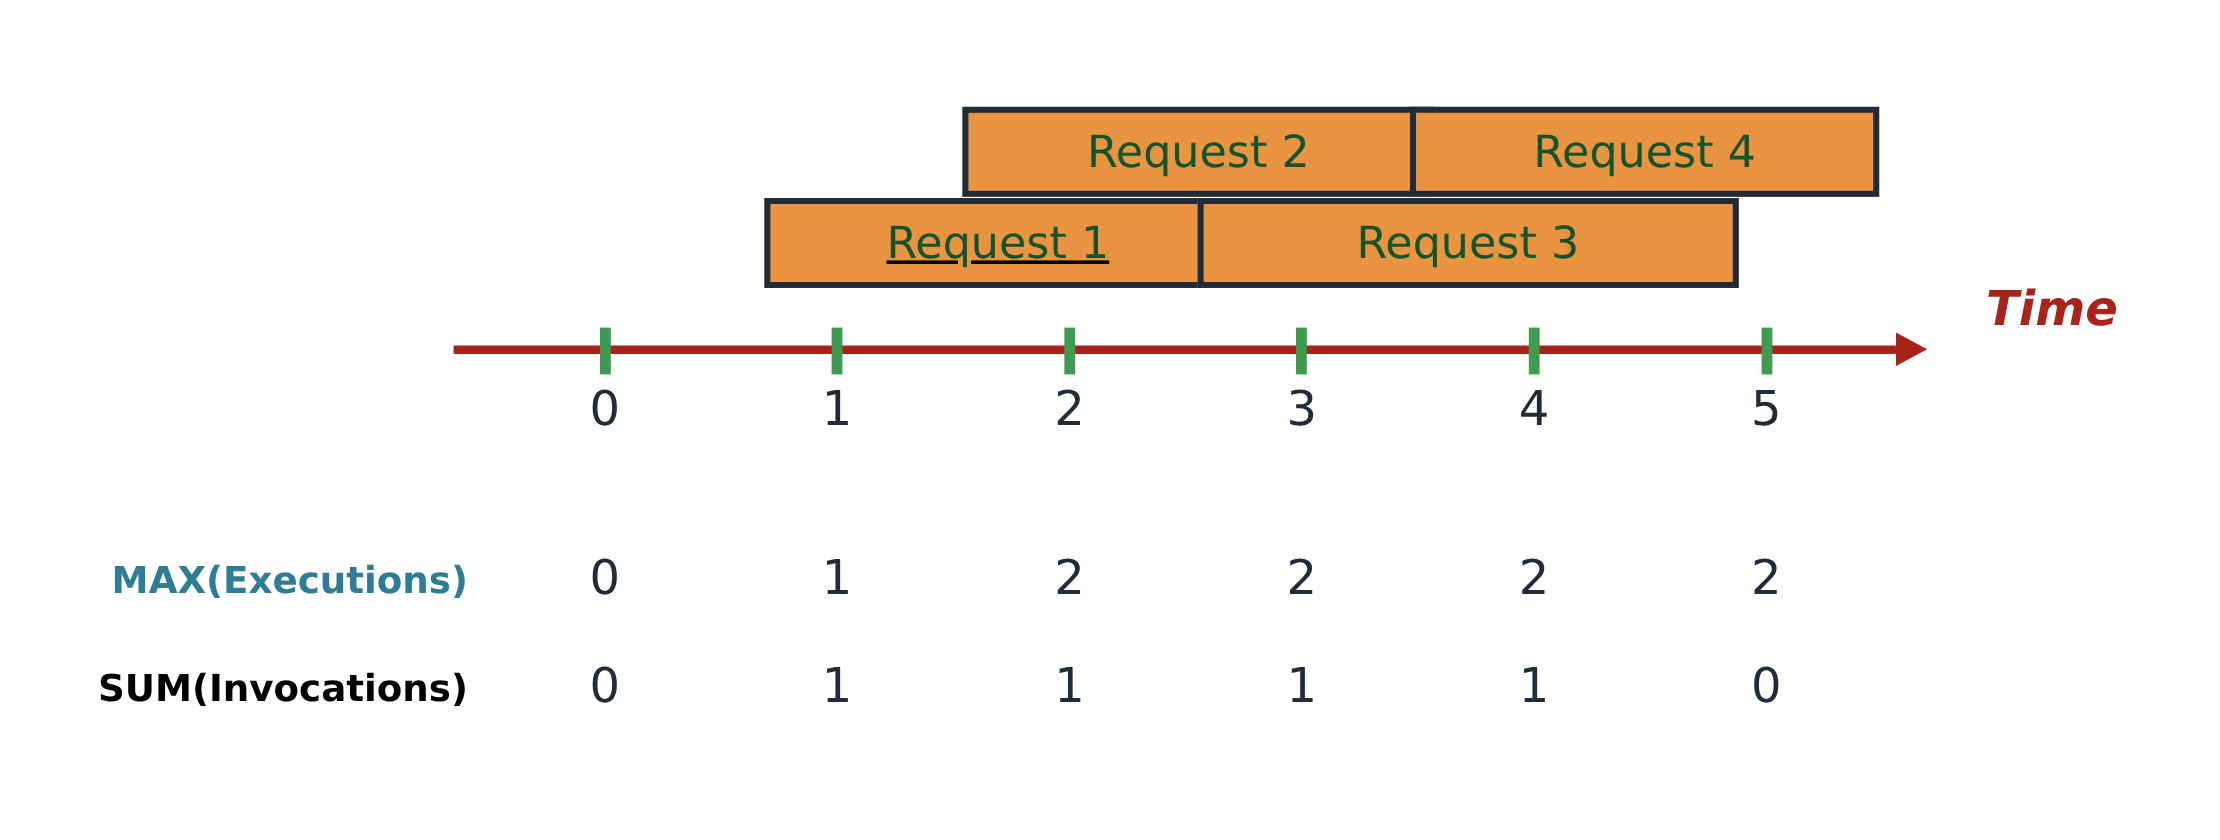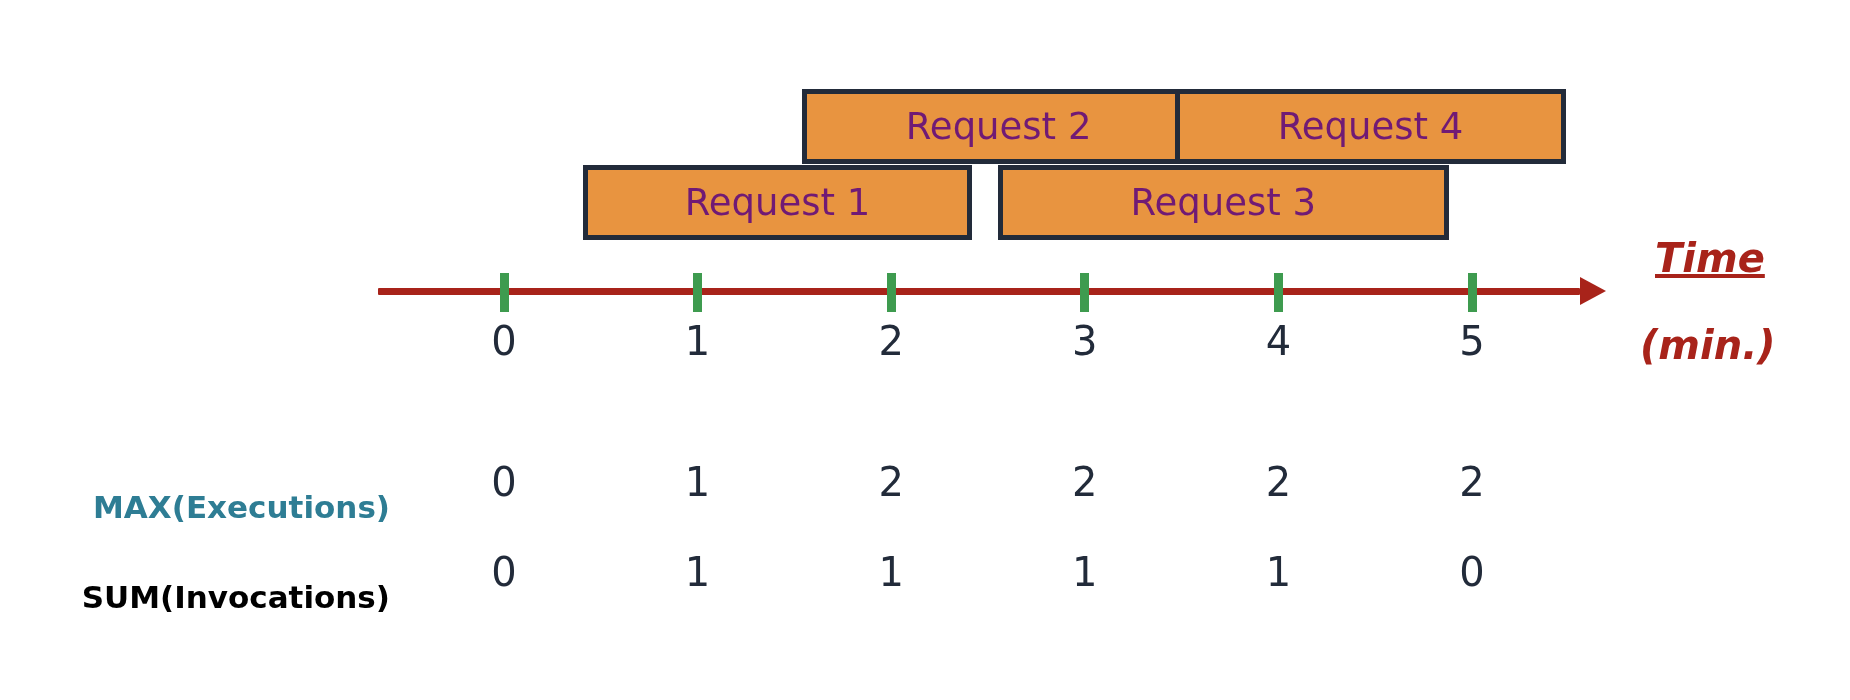--- a/index.html
+++ b/index.html
@@ -29,21 +29,21 @@
     background: #E89440;
     border: 5px solid #222B3A;
     display: flex;
     align-items: center;
     justify-content: center;
   }
   .req-bar .req-label {
     font-family: "DejaVu Sans", "Liberation Sans", sans-serif;
     font-size: 37px;
     font-weight: 400;
-    color: #701a75;
+    color: #14532d;
     letter-spacing: 0px;
     white-space: nowrap;
     line-height: 1;
   }
 
   
   #axis-line {
     position: absolute;
     background: #A8231A;
     height: 7px;
@@ -82,38 +82,37 @@
   }
 
   
   .metric-label {
     position: absolute;
     color: #2E7D94;
     font-size: 31px;
     font-weight: bold;
     white-space: nowrap;
     line-height: 1;
-    margin-top: 23px;
   }
   .metric-value {
     position: absolute;
     color: #222B3A;
     font-size: 40px;
     text-align: center;
     line-height: 1;
     white-space: nowrap;
   }
 </style>
 </head>
 <body>
 
 <div id="canvas">
 
   <div id="bars-layer">
-      <div class="req-bar" style="left: 583px; width: 389.136px; top: 165px; height: 75px; background: rgb(232, 148, 64); border-color: rgb(34, 43, 58); z-index: 2;">
+      <div class="req-bar" style="left: 637px; width: 389.136px; top: 165px; height: 75px; background: rgb(232, 148, 64); border-color: rgb(34, 43, 58); z-index: 2; text-decoration: underline;">
         <span class="req-label">Request 1</span>
       </div>
       <div class="req-bar" style="left: 802.144px; width: 393.008px; top: 89px; height: 75px; background: rgb(232, 148, 64); border-color: rgb(34, 43, 58); z-index: 3;">
         <span class="req-label">Request 2</span>
       </div>
       <div class="req-bar" style="left: 997.68px; width: 451.088px; top: 165px; height: 75px; background: rgb(232, 148, 64); border-color: rgb(34, 43, 58); z-index: 2; text-align: right;">
         <span class="req-label">Request 3</span>
       </div>
       <div class="req-bar" style="left: 1175px; width: 391.072px; top: 89px; height: 75px; background: rgb(232, 148, 64); border-color: rgb(34, 43, 58); z-index: 3; text-align: center;">
         <span class="req-label">Request 4</span>
@@ -130,22 +129,21 @@
       <div class="axis-tick" style="left: 886.7px; top: 273px; height: 39px; background: rgb(62, 155, 79);"></div>
       <div class="axis-tick-label" style="left: 851.2px; top: 321px; width: 80px;">2</div>
       <div class="axis-tick" style="left: 1080.3px; top: 273px; height: 39px; background: rgb(62, 155, 79);"></div>
       <div class="axis-tick-label" style="left: 1044.8px; top: 321px; width: 80px;">3</div>
       <div class="axis-tick" style="left: 1273.9px; top: 273px; height: 39px; background: rgb(62, 155, 79);"></div>
       <div class="axis-tick-label" style="left: 1238.4px; top: 321px; width: 80px;">4</div>
       <div class="axis-tick" style="left: 1467.5px; top: 273px; height: 39px; background: rgb(62, 155, 79);"></div>
       <div class="axis-tick-label" style="left: 1432px; top: 321px; width: 80px;">5</div>
     </div>
 
-  <div class="axis-title" id="axis-title-1" style="left: 1655px; top: 238px; color: rgb(168, 35, 26); text-decoration: underline;">Time</div>
-  <div class="axis-title" id="axis-title-2" style="left: 1640px; top: 325px; color: rgb(168, 35, 26);">(min.)</div>
+  <div class="axis-title" id="axis-title-1" style="left: 1655px; top: 238px; color: rgb(168, 35, 26);">Time</div>
 
   <div id="metrics-layer">
       <div class="metric-label" style="right: 1460px; top: 469px; color: rgb(46, 125, 148);">MAX(Executions)</div>
       <div class="metric-value" style="left: 464px; top: 462px; width: 80px; color: rgb(34, 43, 58);">0</div>
       <div class="metric-value" style="left: 657.6px; top: 462px; width: 80px; color: rgb(34, 43, 58);">1</div>
       <div class="metric-value" style="left: 851.2px; top: 462px; width: 80px; color: rgb(34, 43, 58);">2</div>
       <div class="metric-value" style="left: 1044.8px; top: 462px; width: 80px; color: rgb(34, 43, 58);">2</div>
       <div class="metric-value" style="left: 1238.4px; top: 462px; width: 80px; color: rgb(34, 43, 58);">2</div>
       <div class="metric-value" style="left: 1432px; top: 462px; width: 80px; color: rgb(34, 43, 58);">2</div>
       <div class="metric-label" style="right: 1460px; top: 559px; color: #000000;">SUM(Invocations)</div>

